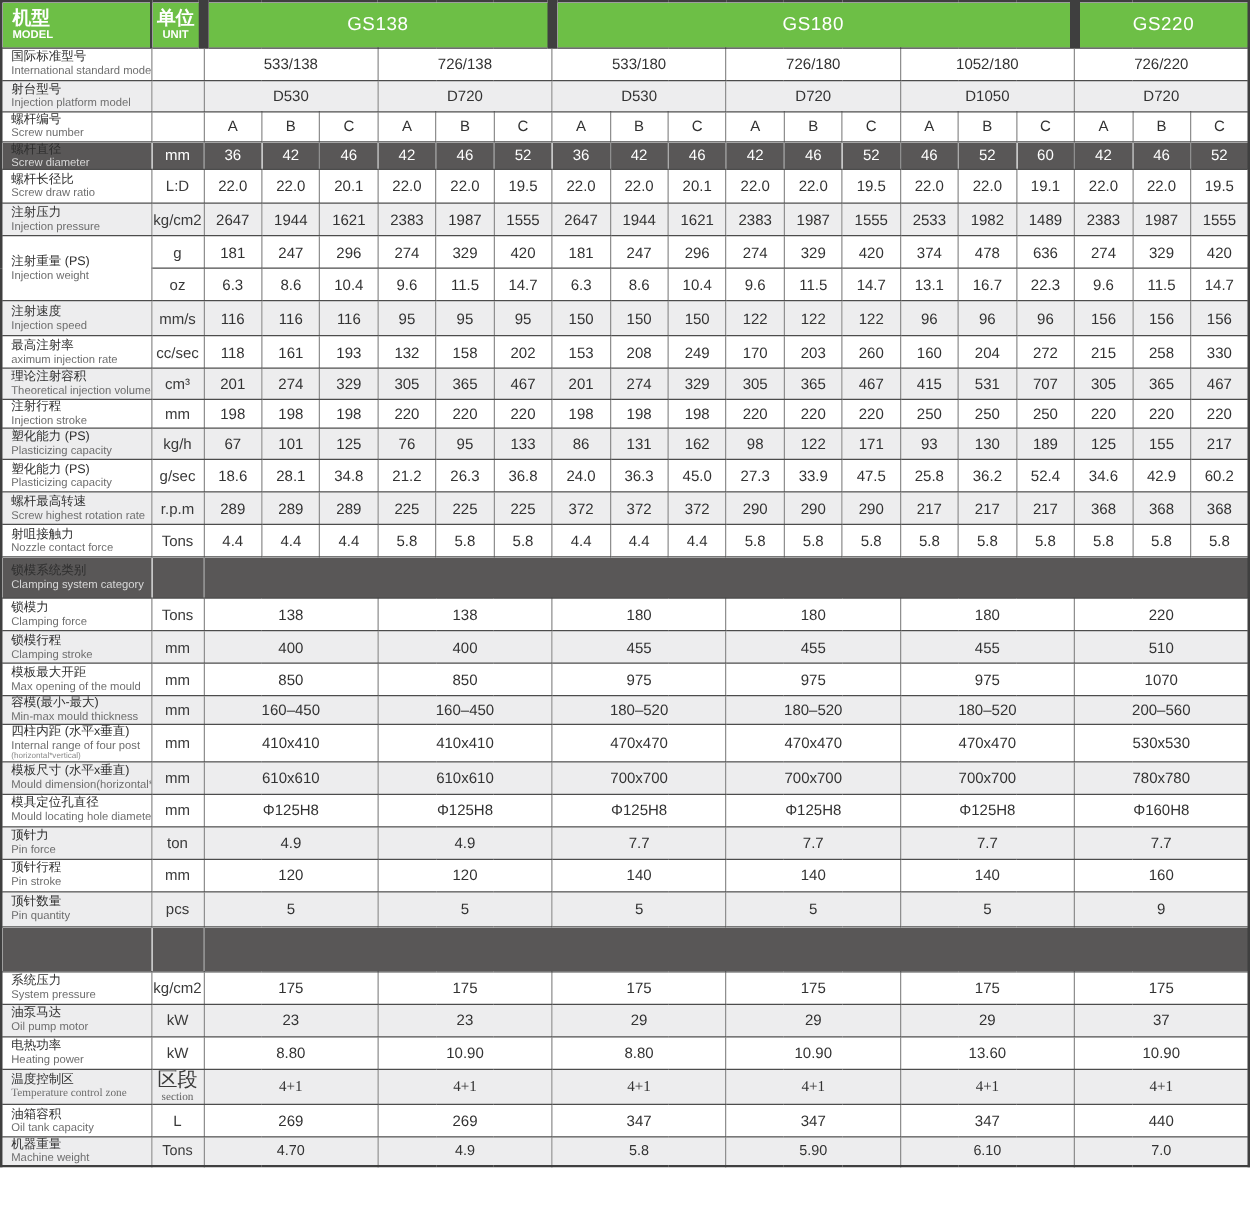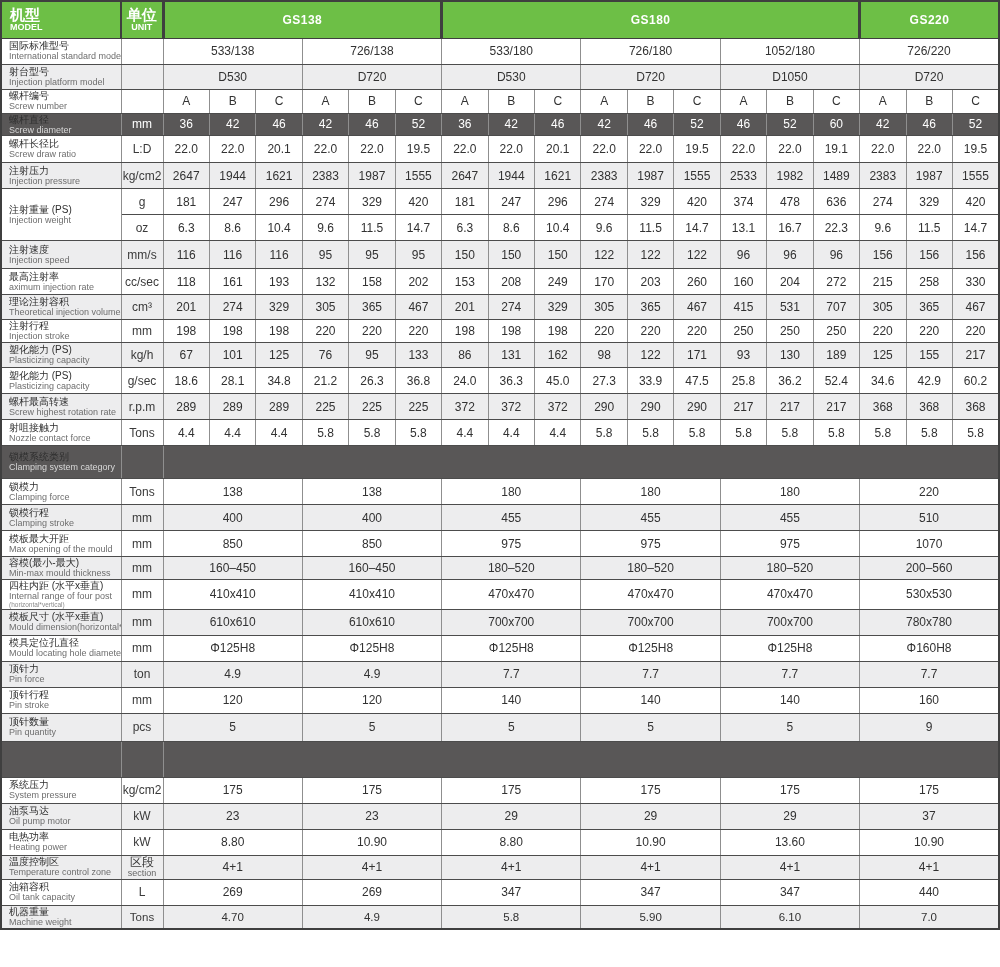--- a/index.html
+++ b/index.html
@@ -8,32 +8,32 @@
   td{border:1px solid #8f8f8f;border-top:1px solid #4c4c4c;border-bottom:1px solid #4c4c4c;
      text-align:center;vertical-align:middle;font-size:12px;color:#323232;padding:0;overflow:hidden;}
   td.gb{border-left:1px solid #4c4c4c;}
   
   tr.sw td{background:#ffffff;}
   tr.sg td{background:#ededee;}
   tr.sd td{background:var(--dark);color:#fff;}
   tr.sd td .le{color:#d8d8d8;}
   
   tr.head td{background:var(--green);color:#fff;border-color:#3f3f3f;}
-  td.mhead{font-size:12px;letter-spacing:.5px;border-left:3px solid #0369a1;font-weight:bold;}
+  td.mhead{font-size:15px;letter-spacing:.5px;border-left:8px solid #0369a1;}
   td.lhead{text-align:left;padding-left:8px;}
   td.uhead{border-left:2px solid #404040;}
   .hz{font-size:15px;font-weight:bold;line-height:1.15;}
   .he{font-size:9px;font-weight:bold;line-height:1.1;}
   
   td.label{text-align:left;padding-left:7px;border-left:none;}
   .lz{font-size:10px;color:#2e2e2e;line-height:1.2;white-space:nowrap;}
   .le{font-size:9px;color:#6e6e6e;line-height:1.1;white-space:nowrap;}
   .ls{font-size:6.5px;color:#8a8a8a;line-height:1;white-space:nowrap;}
   td.unit{font-size:12px;color:#3a3a3a;}
-  .u2a{font-size:12px;line-height:1.1;}
+  .u2a{font-size:16px;line-height:1.1;}
   .u2b{font-size:9px;color:#666;line-height:1.1;}
   tr.sd td.unit,tr.sd td{color:#fff;}
   td.val{font-size:12px;}
   tr.short td{font-size:11.5px;}
 </style>
 </head>
 <body>
 
 <table>
   <colgroup>
@@ -622,21 +622,21 @@
           <div class="le">Heating power</div>
         </td>
         <td class="unit">kW</td>
         <td class="val gb" colspan="3">8.80</td>
         <td class="val gb" colspan="3">10.90</td>
         <td class="val gb" colspan="3">8.80</td>
         <td class="val gb" colspan="3">10.90</td>
         <td class="val gb" colspan="3">13.60</td>
         <td class="val gb" colspan="3">10.90</td>
       </tr>
-      <tr class="sg" style="height: 20px;">
+      <tr class="sg" style="height: 20px; font-family: Liberation Serif, serif;">
         <td class="label">
           <div class="lz">温度控制区</div>
           <div class="le">Temperature control zone</div>
         </td>
         <td class="unit">
           <div class="u2a">区段</div>
           <div class="u2b">section</div>
         </td>
         <td class="val gb" colspan="3">4+1</td>
         <td class="val gb" colspan="3">4+1</td>

